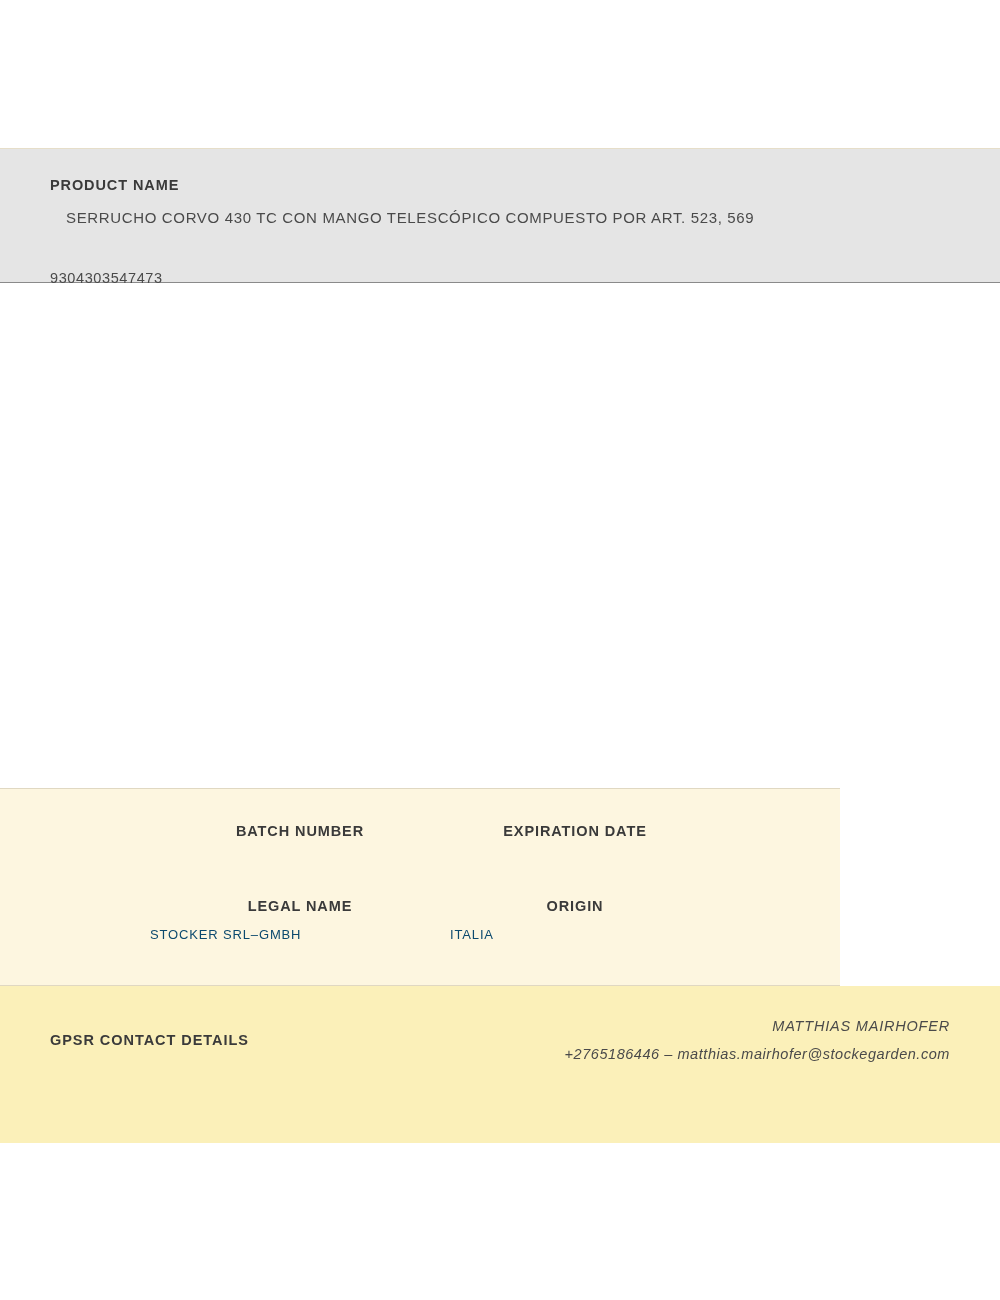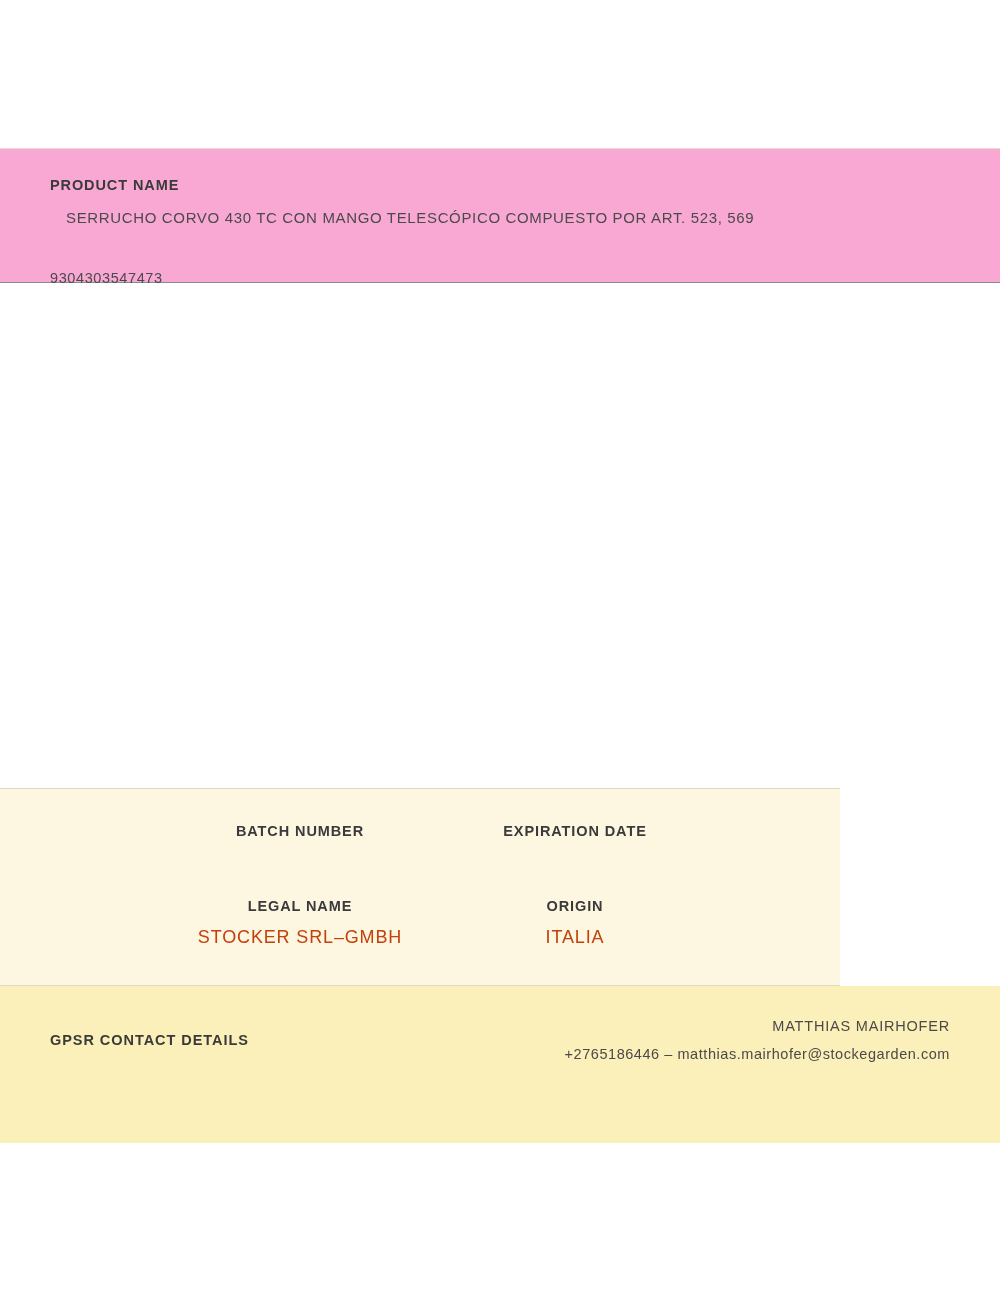--- a/index.html
+++ b/index.html
@@ -24,21 +24,21 @@
     height: 1300px;
   }
 
   
   .product-block {
     position: absolute;
     left: 0;
     top: 148px;
     width: 1000px;
     height: 135px;
-    background: #f9a8d4;
+    background: #e5e5e5;
     border-top: 1px solid #e6dec9;
     border-bottom: 1px solid #8a8a8a;
     box-sizing: border-box;
   }
   .product-inner {
     padding: 28px 50px 0 50px;
   }
   .field-label {
     font-size: 14.5px;
     font-weight: bold;
@@ -93,24 +93,23 @@
   .row-2 { padding-top: 46px; }
   .cell-center {
     text-align: center;
     font-size: 14.5px;
     font-weight: bold;
     letter-spacing: 0.9px;
     color: #3a3a3a;
     text-transform: uppercase;
   }
   .cell-center-val {
-    text-align: center;
-    font-size: 18px;
+    font-size: 13px;
     letter-spacing: 0.85px;
-    color: #c2410c;
+    color: #0c4a6e;
     padding-top: 13px;
     text-transform: uppercase;
   }
   .cell-empty { }
 
   
   .gpsr-block {
     position: absolute;
     left: 0;
     top: 986px;
@@ -136,20 +135,21 @@
   }
   .gpsr-lines {
     text-align: right;
   }
   .gpsr-line {
     font-size: 14.5px;
     letter-spacing: 0.8px;
     color: #4a4a4a;
     line-height: 28px;
     text-transform: uppercase;
+    font-style: italic;
   }
   .gpsr-line.contact {
     text-transform: none;
     letter-spacing: 0.55px;
   }
 
   
   .bottom-area {
     position: absolute;
     left: 0;

